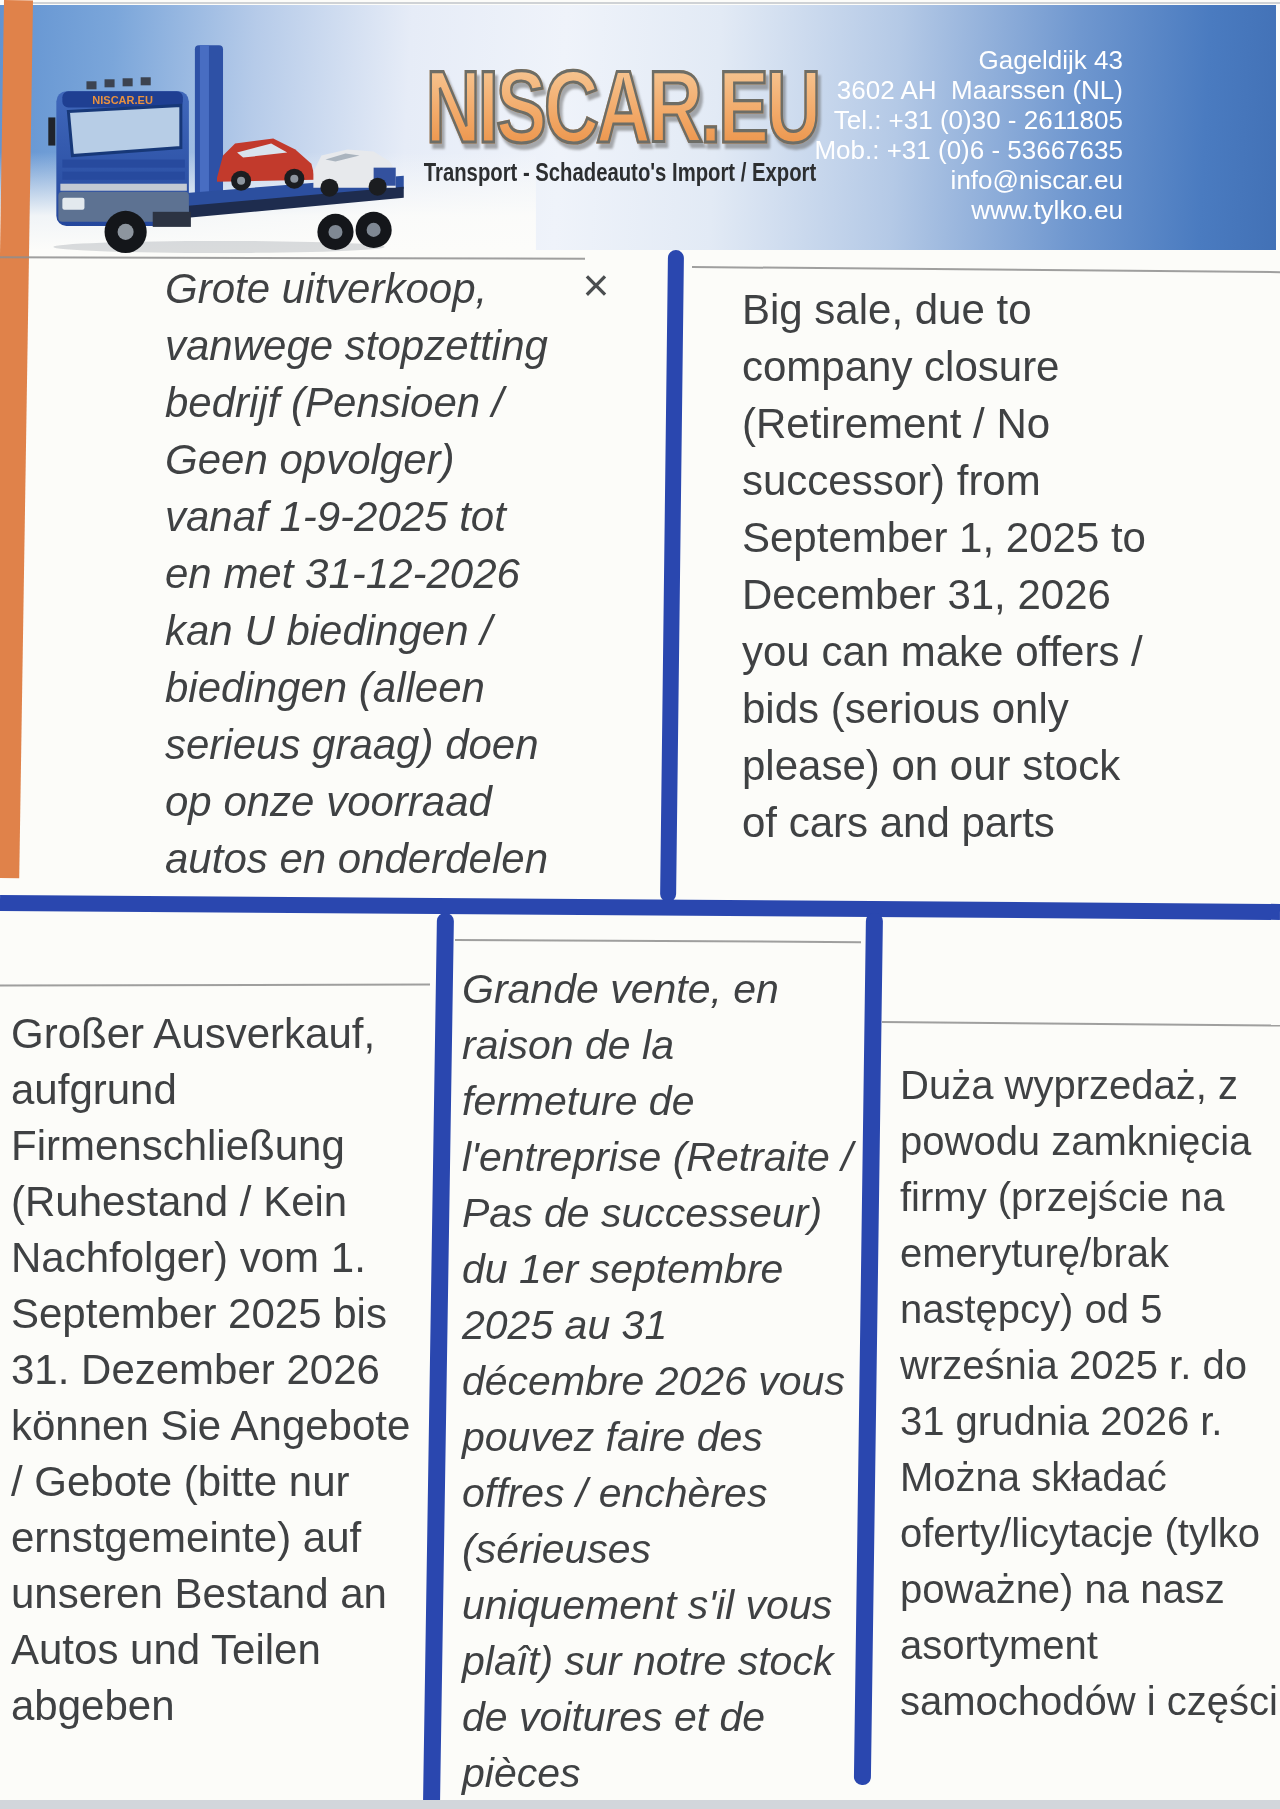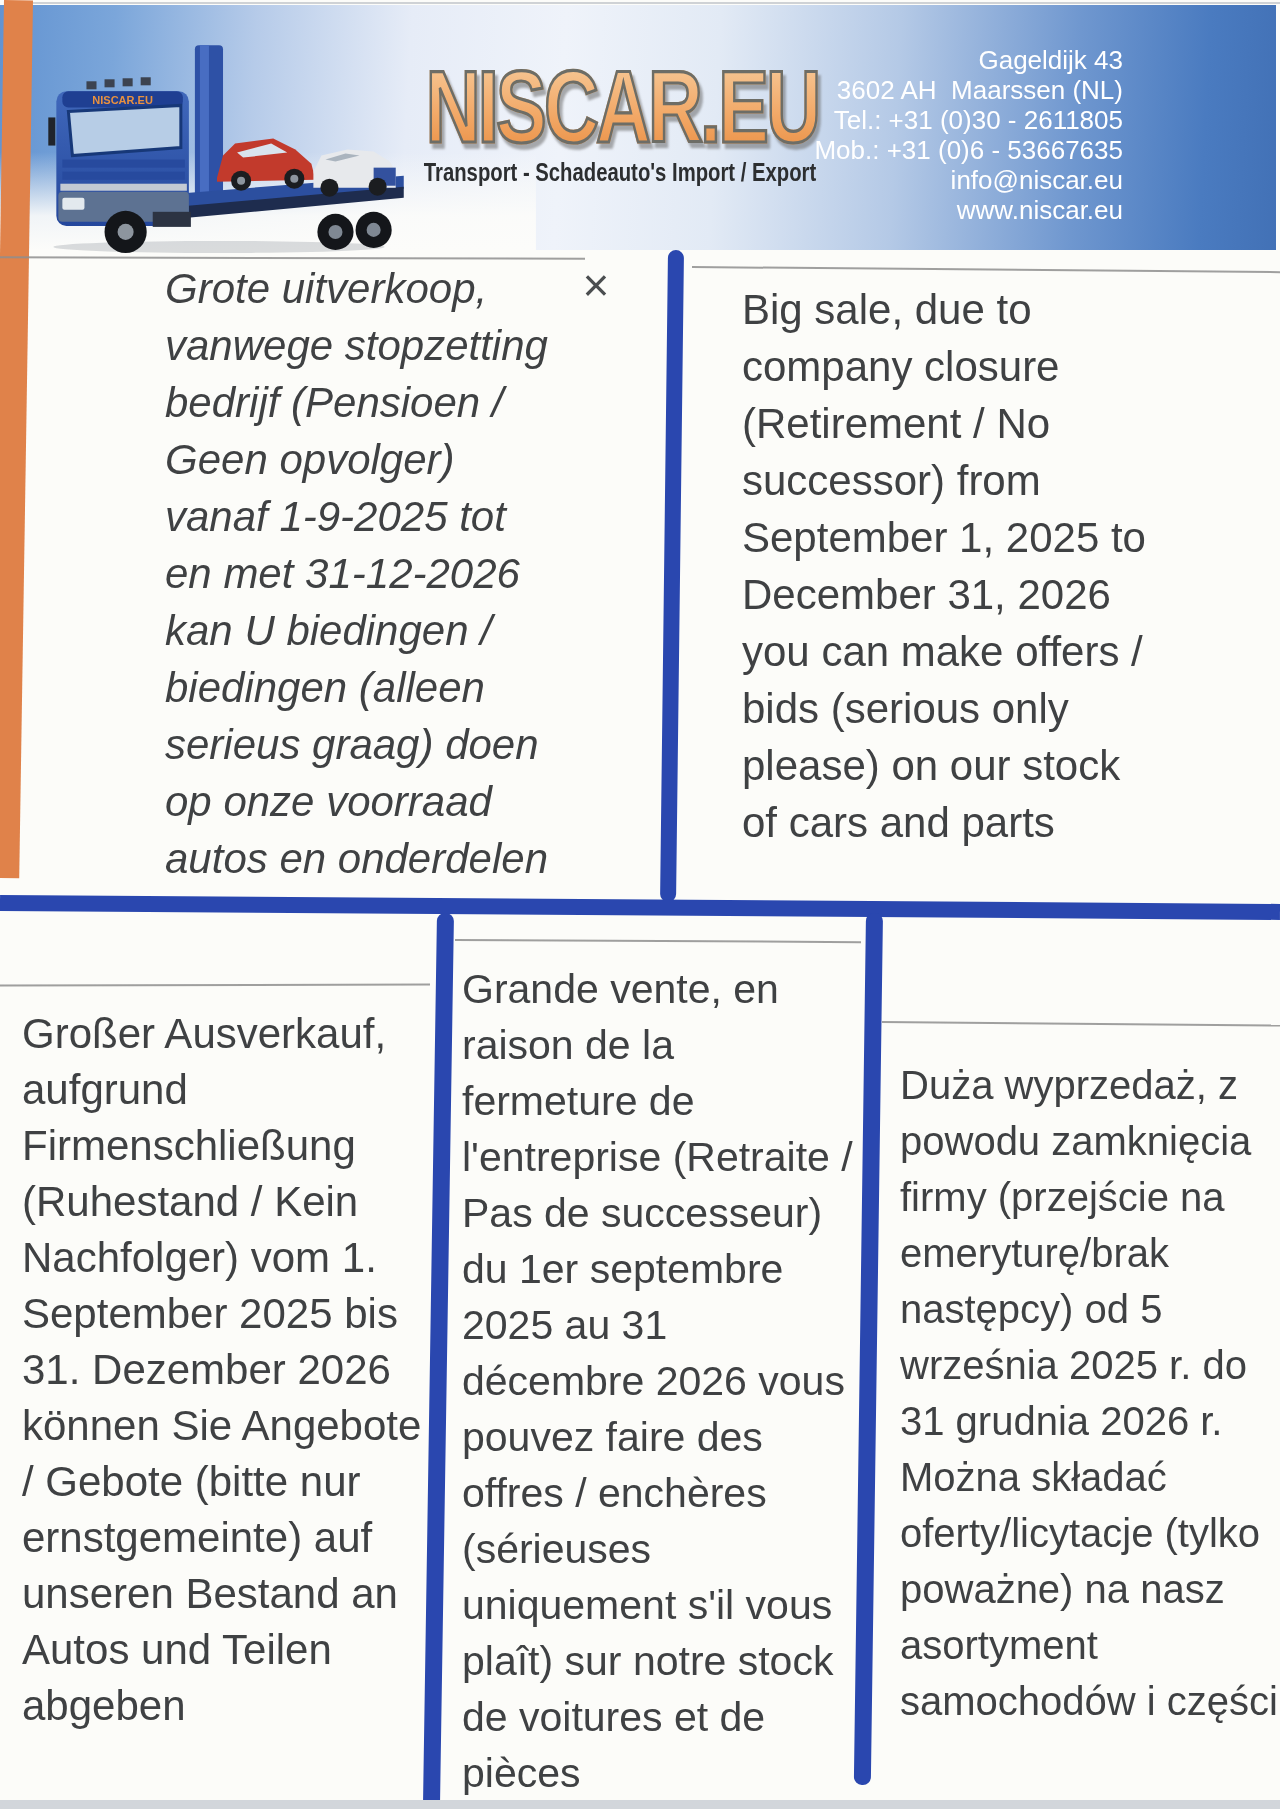--- a/index.html
+++ b/index.html
@@ -44,22 +44,22 @@
   #ln-de{left:0;top:984px;width:430px;transform:rotate(-.1deg);}
   #ln-fr{left:455px;top:939px;width:406px;transform:rotate(.3deg);transform-origin:left center;}
   #ln-pl{left:882px;top:1021px;width:398px;transform:rotate(.5deg);transform-origin:left center;}
   .bottom-edge{position:absolute;left:0;top:1800px;width:1280px;height:9px;background:#d2d6db;}
 
   
   .tb{position:absolute;color:#3f4143;}
   .tb .tl{white-space:pre;}
   #blk-nl{left:165px;top:260px;font-size:42px;line-height:57px;font-style:italic;}
   #blk-en{left:742px;top:281px;font-size:42px;line-height:57px;}
-  #blk-de{left:22px;top:1006px;font-size:42px;line-height:56px;}
-  #blk-fr{left:462px;top:961px;font-size:41px;line-height:56px;}
+  #blk-de{left:11px;top:1006px;font-size:42px;line-height:56px;}
+  #blk-fr{left:462px;top:961px;font-size:41px;line-height:56px;font-style:italic;}
   #blk-pl{left:900px;top:1029px;font-size:40px;line-height:56px;margin-top:28px;}
   .close-x{position:absolute;left:576px;top:266px;width:40px;height:40px;
     font-size:46px;line-height:38px;color:#4b4e50;text-align:center;cursor:default;}
 </style>
 </head>
 <body>
 
 <div id="page">
 
   <div class="top-edge"></div>
@@ -125,21 +125,21 @@
       </g>
     </svg>
     <div class="logo">NISCAR.EU</div>
     <div class="tagline">Transport - Schadeauto's Import / Export</div>
     <div class="contact">
         <div class="tl">Gageldijk 43</div>
         <div class="tl">3602 AH  Maarssen (NL)</div>
         <div class="tl">Tel.: +31 (0)30 - 2611805</div>
         <div class="tl">Mob.: +31 (0)6 - 53667635</div>
         <div class="tl">info@niscar.eu</div>
-        <div class="tl">www.niscar.eu</div>
+        <div class="tl">www.tylko.eu</div>
       </div>
   </div>
 
   <div class="stripe-orange"></div>
 
   <div class="scanline" id="ln-nl"></div>
   <div class="scanline" id="ln-en"></div>
   <div class="scanline" id="ln-de"></div>
   <div class="scanline" id="ln-fr"></div>
   <div class="scanline" id="ln-pl"></div>

